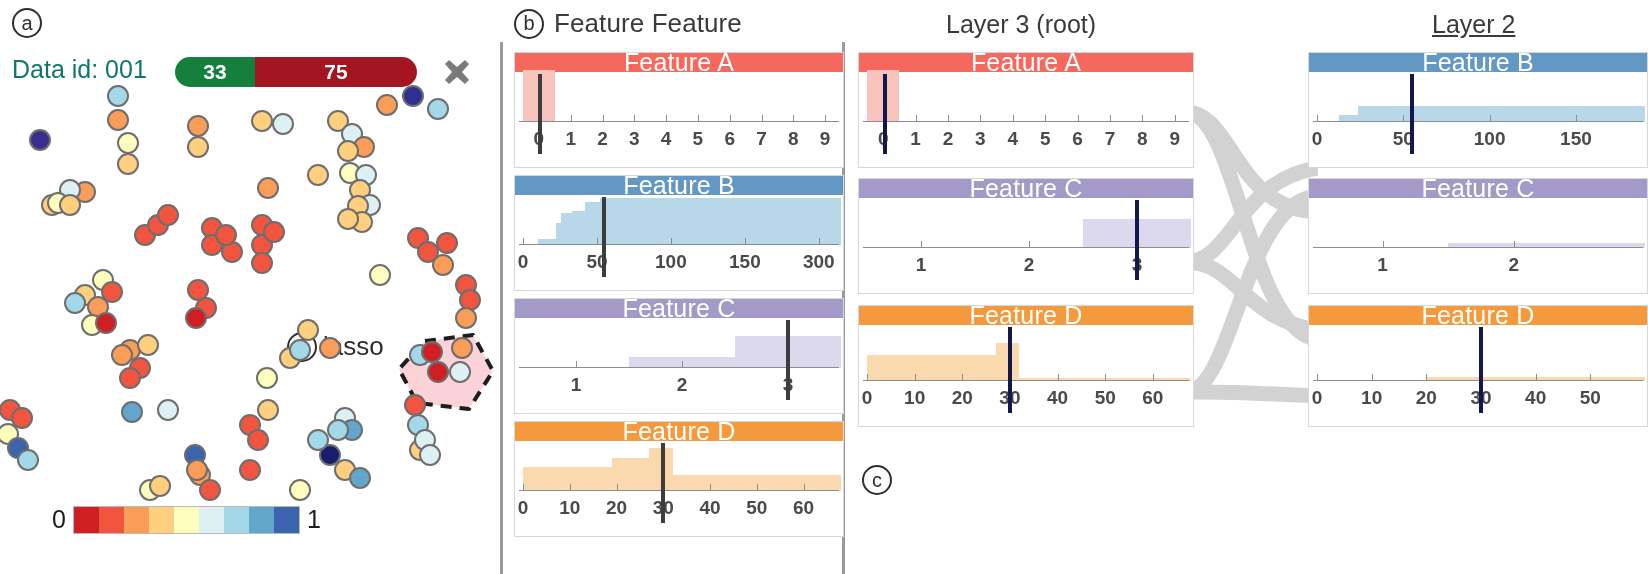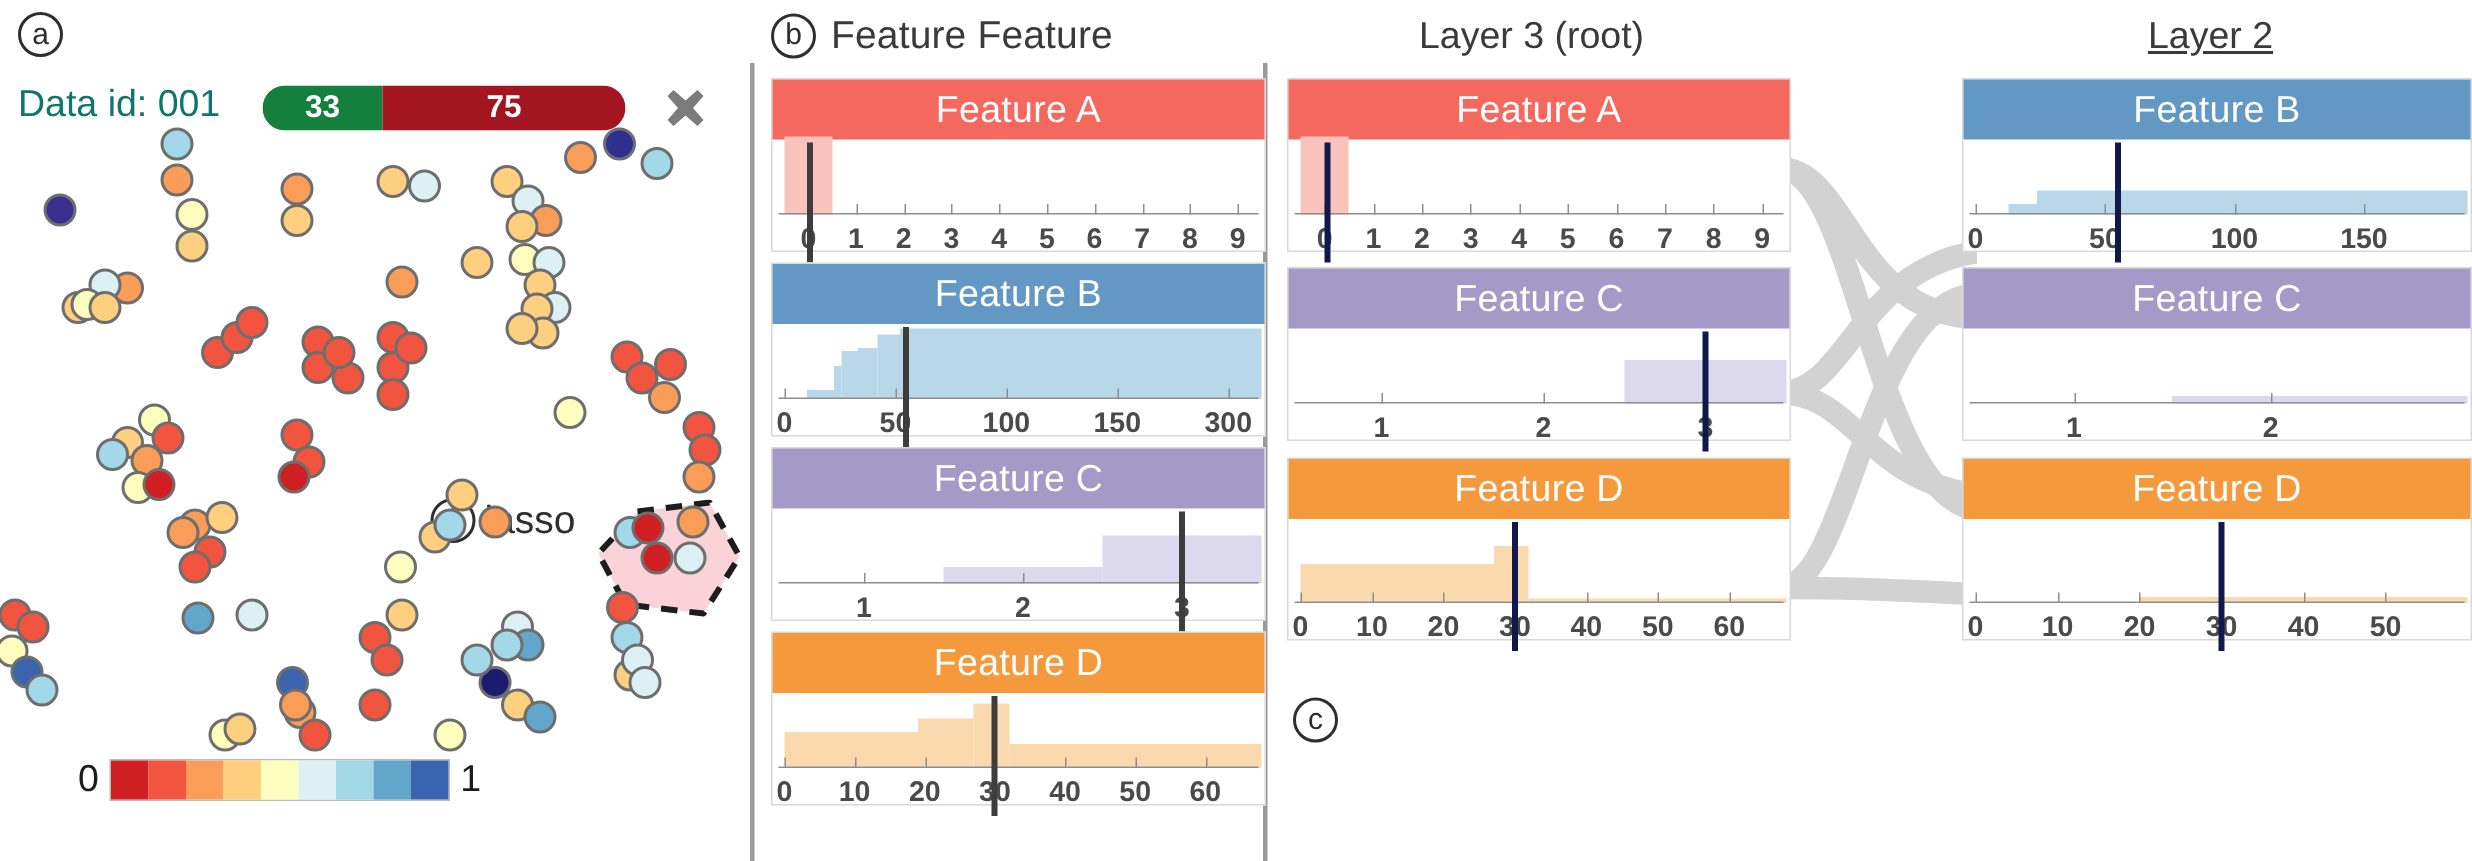--- a/index.html
+++ b/index.html
@@ -28,21 +28,21 @@
   #lasso-lbl{position:absolute;left:287px;top:331px;display:flex;align-items:center;gap:6px;}
   #lasso-lbl .txt{font-size:26px;color:#2e2e2e;}
   #legendrow{position:absolute;left:10px;top:505px;display:flex;align-items:center;}
   #legendrow .ltxt{font-size:25px;color:#1c1c1c;}
   #legendrow .lnum{font-size:25px;color:#1c1c1c;margin:0 7px;}
   #swatches{display:flex;border:1px solid #b9b9b9;height:26px;}
   #swatches i{display:block;width:25px;height:26px;}
 
   
   .card{position:absolute;background:#fff;border:1px solid #d8d8d8;box-sizing:border-box;}
-  .card .hd{height:40px;display:flex;align-items:center;justify-content:center;
+  .card .hd{height:19px;display:flex;align-items:center;justify-content:center;
             color:#fff;font-size:25px;letter-spacing:0.2px;}
   .card .body{position:relative;height:calc(100% - 34px);}
   .hbar{position:absolute;bottom:0;background:currentColor;}
   .rule{position:absolute;left:4px;right:4px;bottom:30px;height:1px;background:#8d8d8d;}
   .tick{position:absolute;bottom:30px;width:1px;height:7px;background:#8d8d8d;}
   .tlab{position:absolute;bottom:2px;transform:translateX(-50%);font-size:19px;color:#4a4a4a;font-weight:bold;}
   .marker{position:absolute;top:2px;width:4px;}
 
   
   .col-title{position:absolute;font-size:25px;color:#3a3a3a;white-space:nowrap;}

